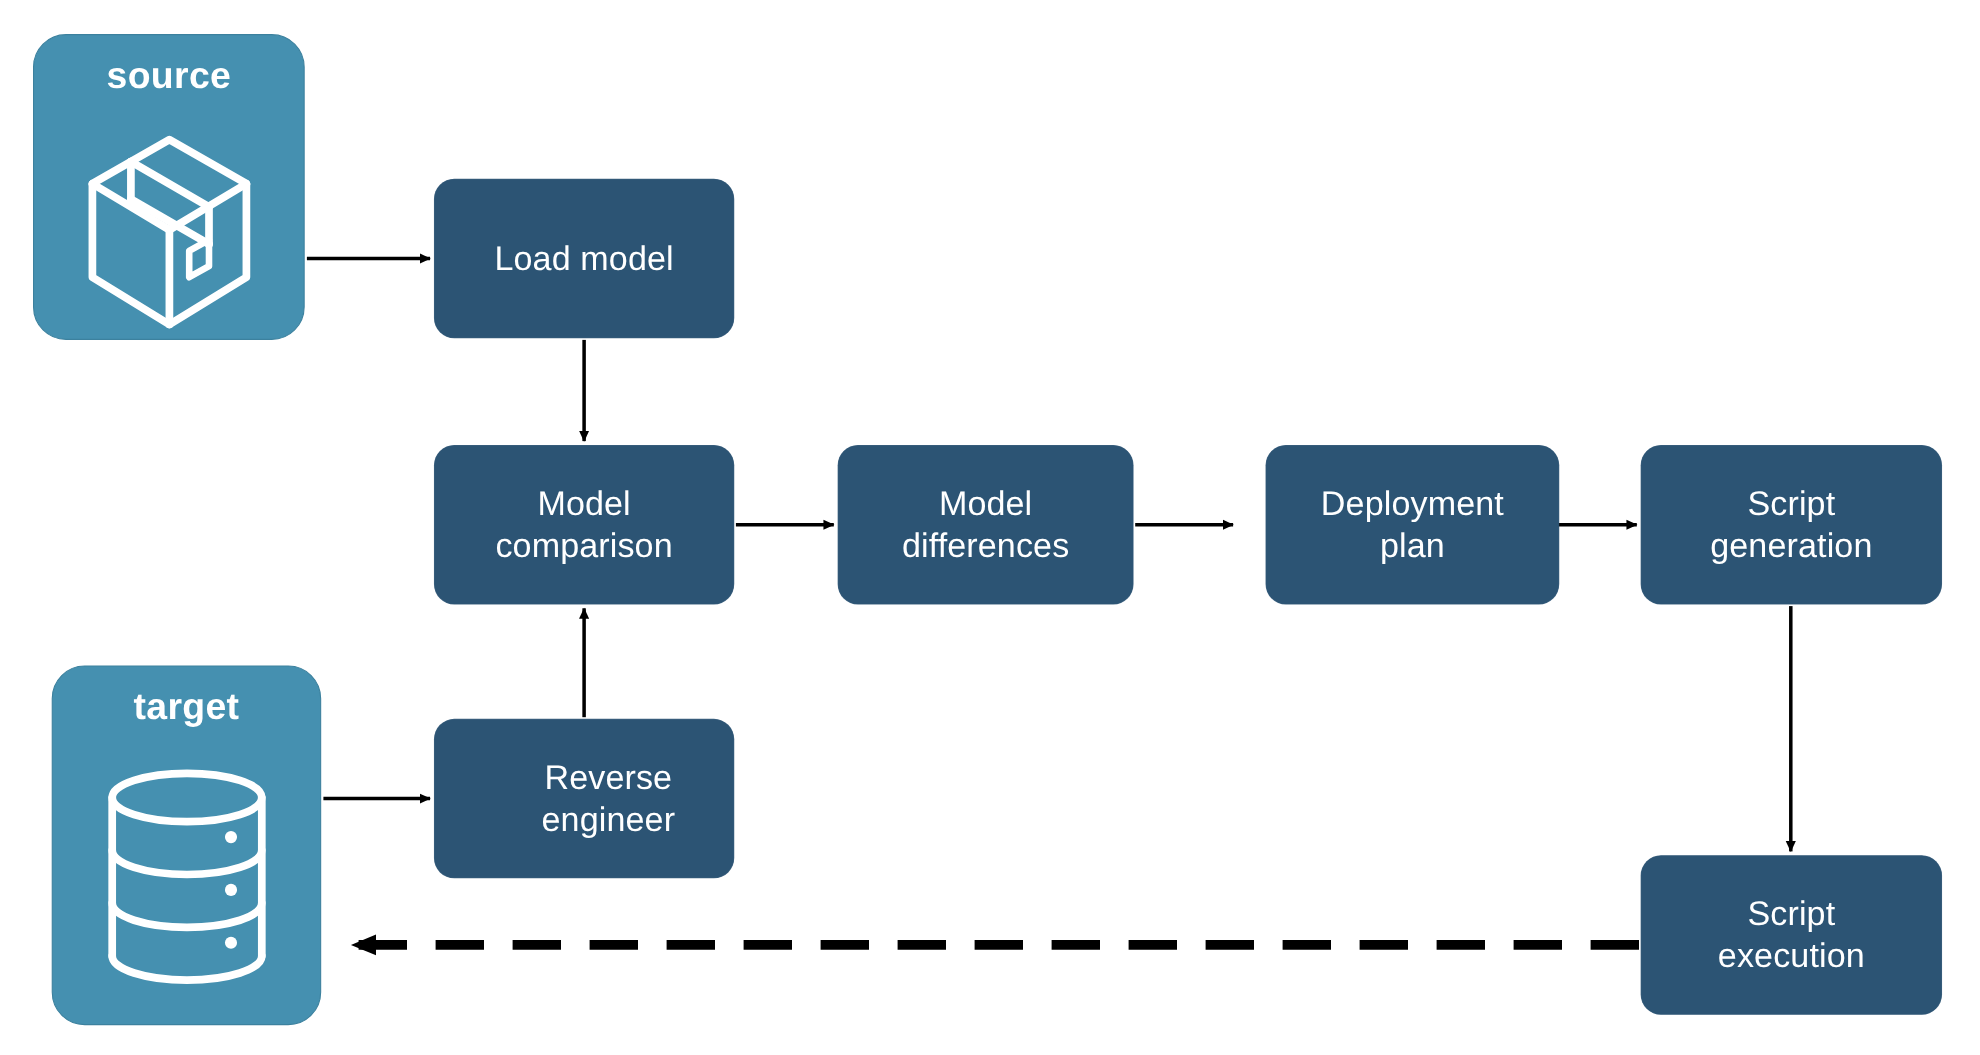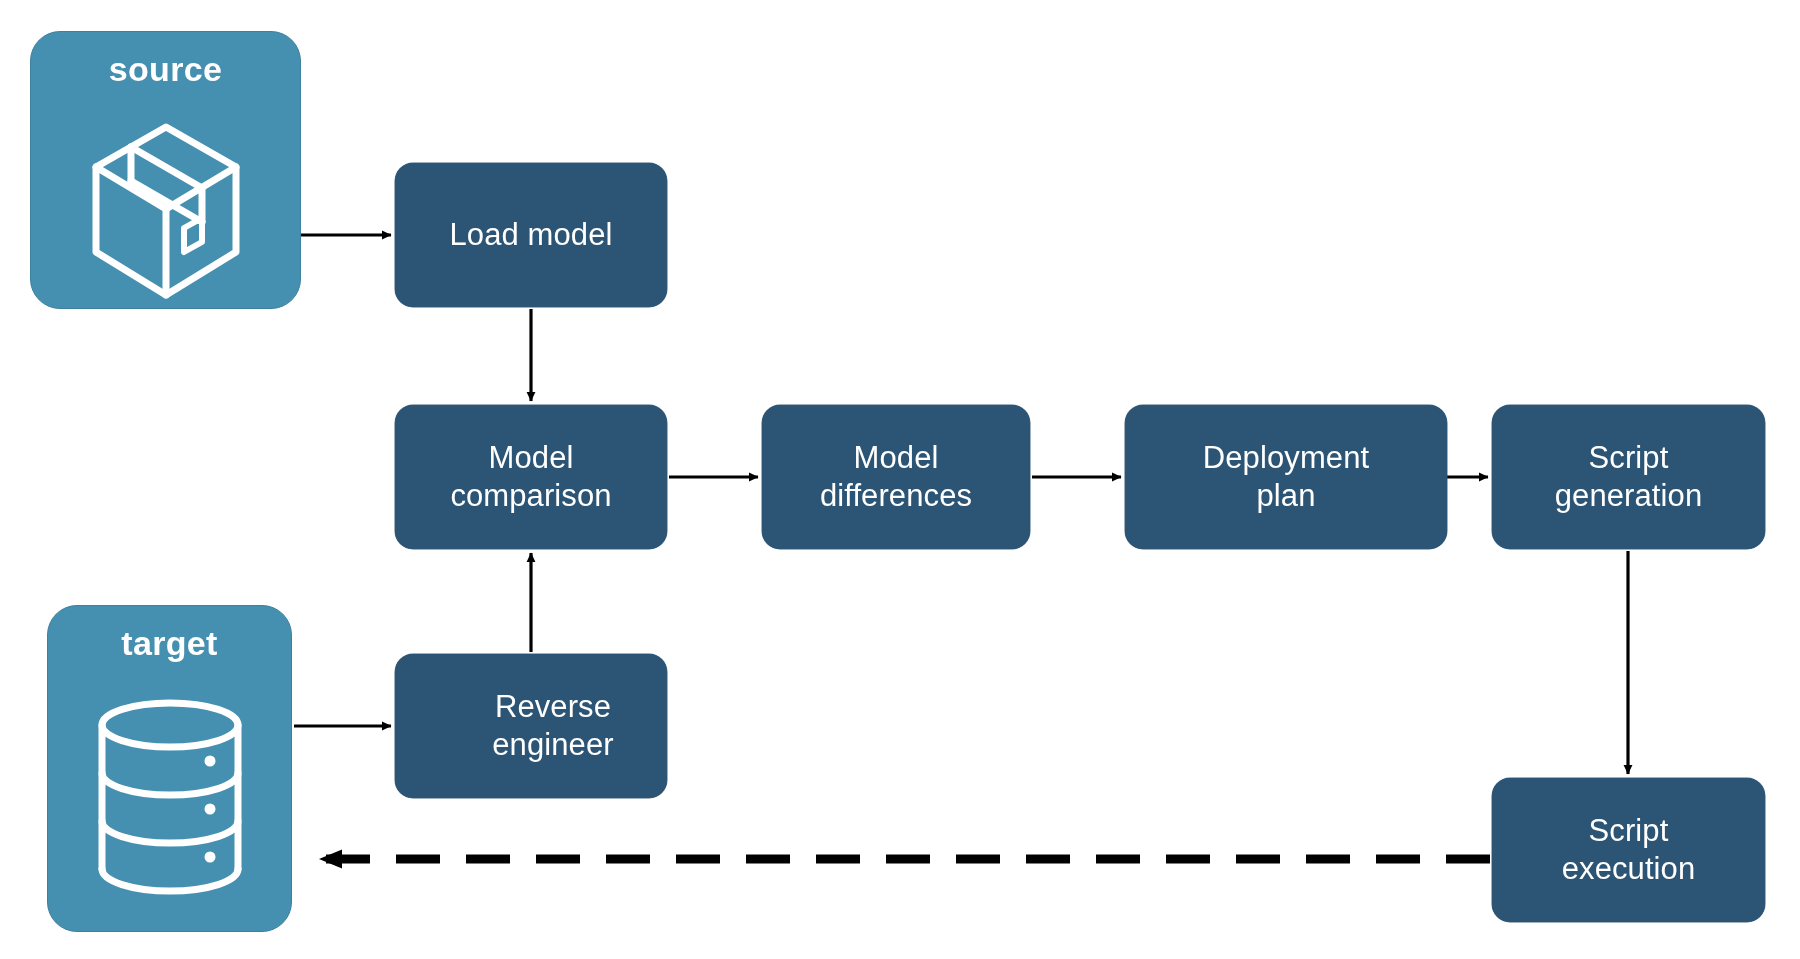--- a/index.html
+++ b/index.html
@@ -97,21 +97,21 @@
 
     <line x1="1628" y1="551" x2="1628" y2="774" stroke="#000000" stroke-width="3.2" marker-end="url(#arrowThin)"></line>
 
     <line x1="294" y1="726" x2="391" y2="726" stroke="#000000" stroke-width="3.2" marker-end="url(#arrowThin)"></line>
 
     <line x1="531" y1="652" x2="531" y2="553" stroke="#000000" stroke-width="3.2" marker-end="url(#arrowThin)"></line>
 
     <line x1="1490" y1="859" x2="320" y2="859" stroke="#000000" stroke-width="9" stroke-dasharray="44 26" marker-end="url(#arrowThick)"></line>
   </svg>
 
-  <div class="node endpoint" style="left:30px; top:31px; width:271px; height:278px;gap:25px;">
+  <div class="node endpoint" style="left:30px; top:31px; width:247px; height:278px;gap:25px;">
     <div class="ep-title">source</div>
     <div class="ep-icon">
       <svg width="180" height="185" viewBox="0 0 180 185" fill="none" stroke="#ffffff" stroke-width="7" stroke-linejoin="round" stroke-linecap="round">
         <path d="M20 48 L90 8 L160 48 L160 133 L90 176 L20 133 Z"></path>
         <path d="M20 48 L90 90 L160 48"></path>
         <path d="M90 90 L90 176"></path>
         <path d="M55 28 L126 69"></path>
         <path d="M126 69 L126 103"></path>
         <path d="M55 28 L55 62"></path>
         <path d="M55 62 L126 103"></path>
@@ -144,21 +144,21 @@
   <div class="node process" style="left:395px; top:405px; width:272px; height:144px;">
     <span class="label">Model
 comparison</span>
   </div>
 
   <div class="node process" style="left:762px; top:405px; width:268px; height:144px;">
     <span class="label">Model
 differences</span>
   </div>
 
-  <div class="node process" style="left:1125px; top:405px; width:322px; height:144px;">
+  <div class="node process" style="left:1151px; top:405px; width:266px; height:144px;">
     <span class="label">Deployment
 plan</span>
   </div>
 
   <div class="node process" style="left:1492px; top:405px; width:273px; height:144px;">
     <span class="label">Script
 generation</span>
   </div>
 
   <div class="node process" style="left:395px; top:654px; width:272px; height:144px;padding-left:44px;">

